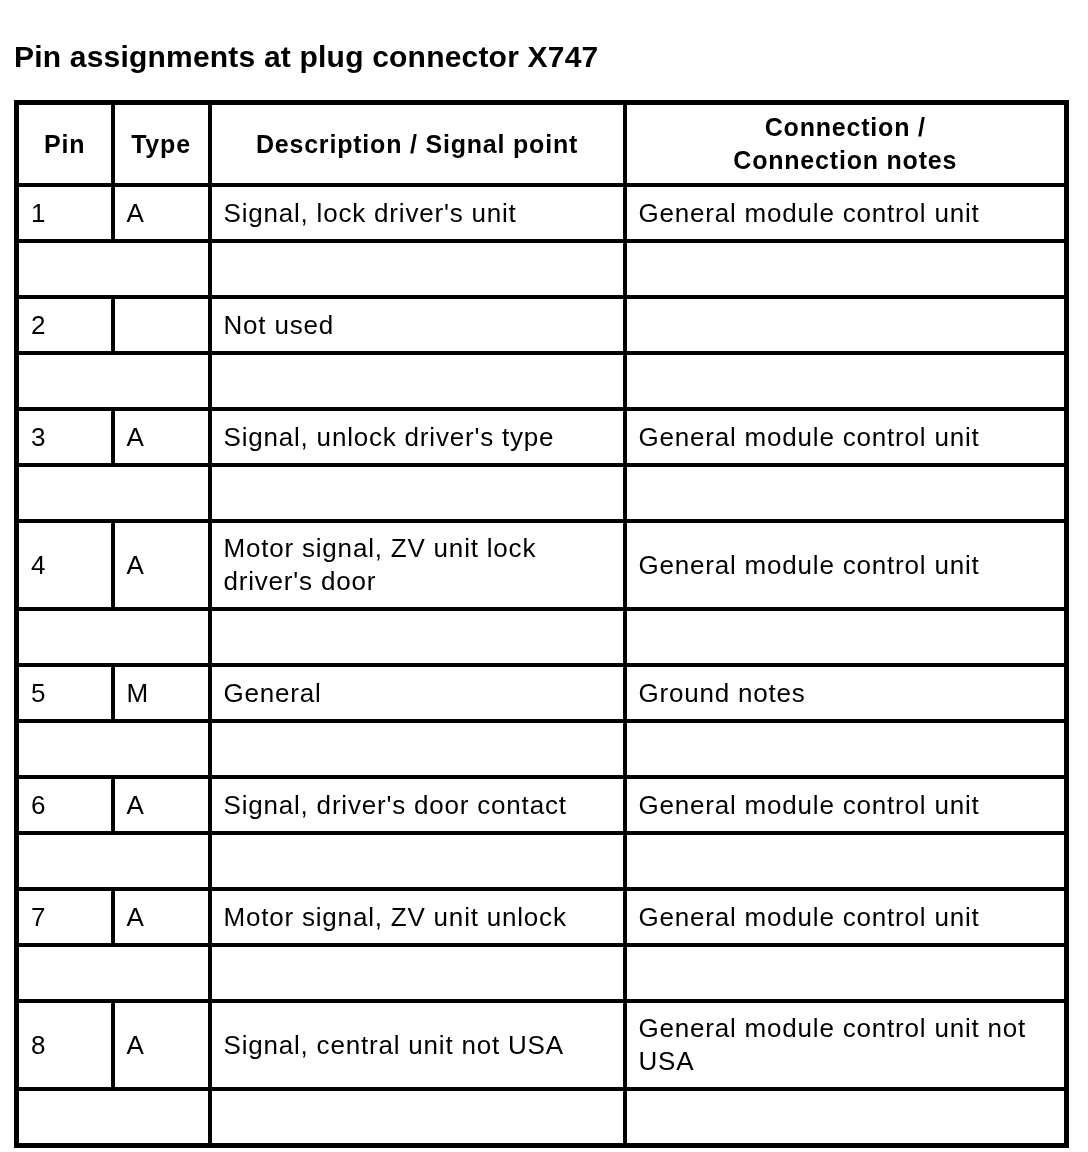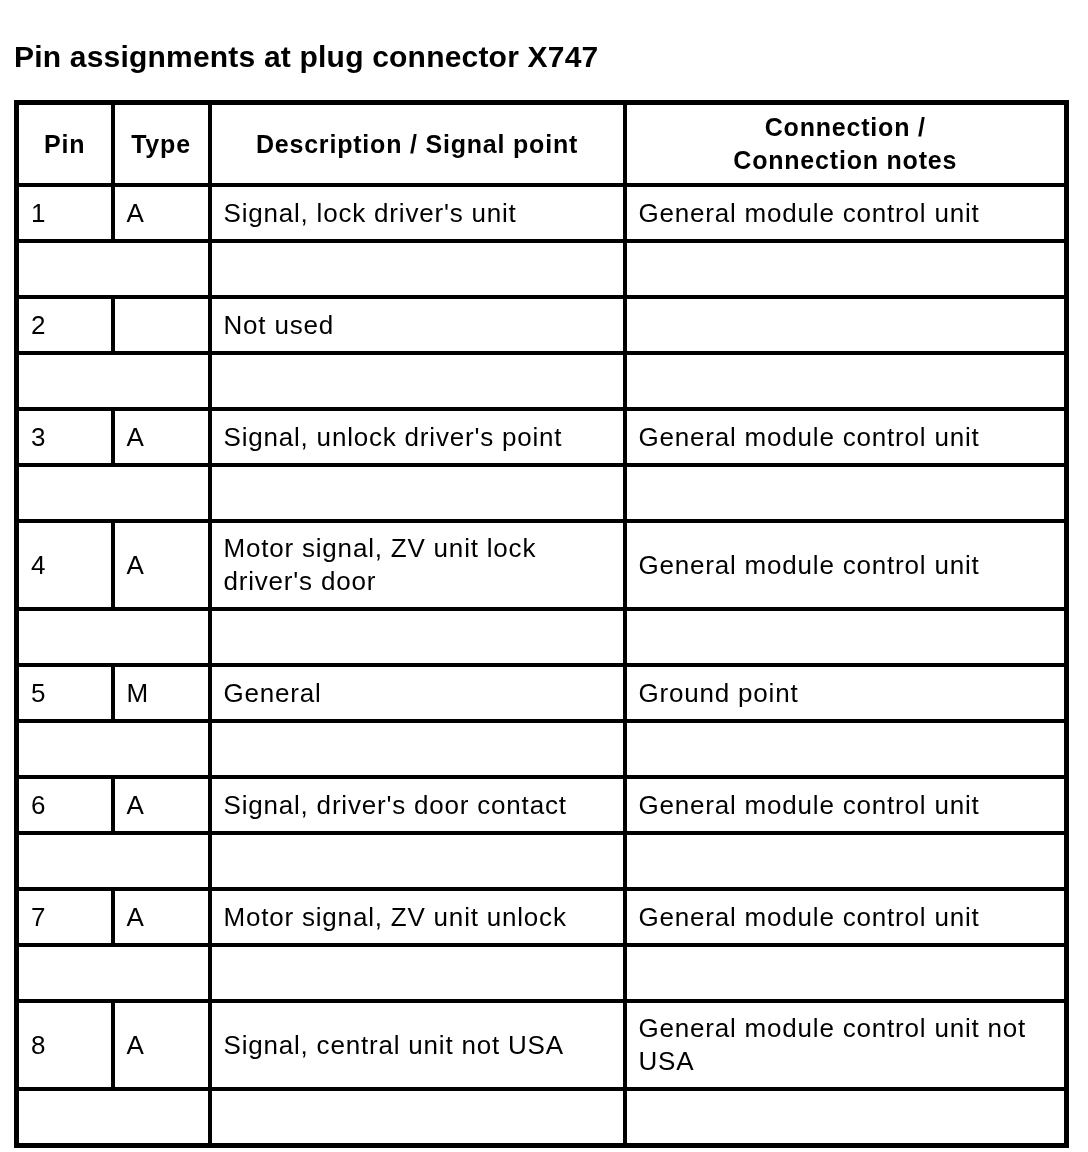--- a/index.html
+++ b/index.html
@@ -104,21 +104,21 @@
     </tr>
     <tr class="r-spacer">
       <td colspan="2"></td>
       <td></td>
       <td></td>
     </tr>
 
     <tr class="r-data">
       <td>3</td>
       <td>A</td>
-      <td>Signal, unlock driver's point</td>
+      <td>Signal, unlock driver's type</td>
       <td>General module control unit</td>
     </tr>
     <tr class="r-spacer">
       <td colspan="2"></td>
       <td></td>
       <td></td>
     </tr>
 
     <tr class="r-data r-tall">
       <td>4</td>
@@ -129,21 +129,21 @@
     <tr class="r-spacer">
       <td colspan="2"></td>
       <td></td>
       <td></td>
     </tr>
 
     <tr class="r-data">
       <td>5</td>
       <td>M</td>
       <td>General</td>
-      <td>Ground point</td>
+      <td>Ground notes</td>
     </tr>
     <tr class="r-spacer">
       <td colspan="2"></td>
       <td></td>
       <td></td>
     </tr>
 
     <tr class="r-data">
       <td>6</td>
       <td>A</td>

